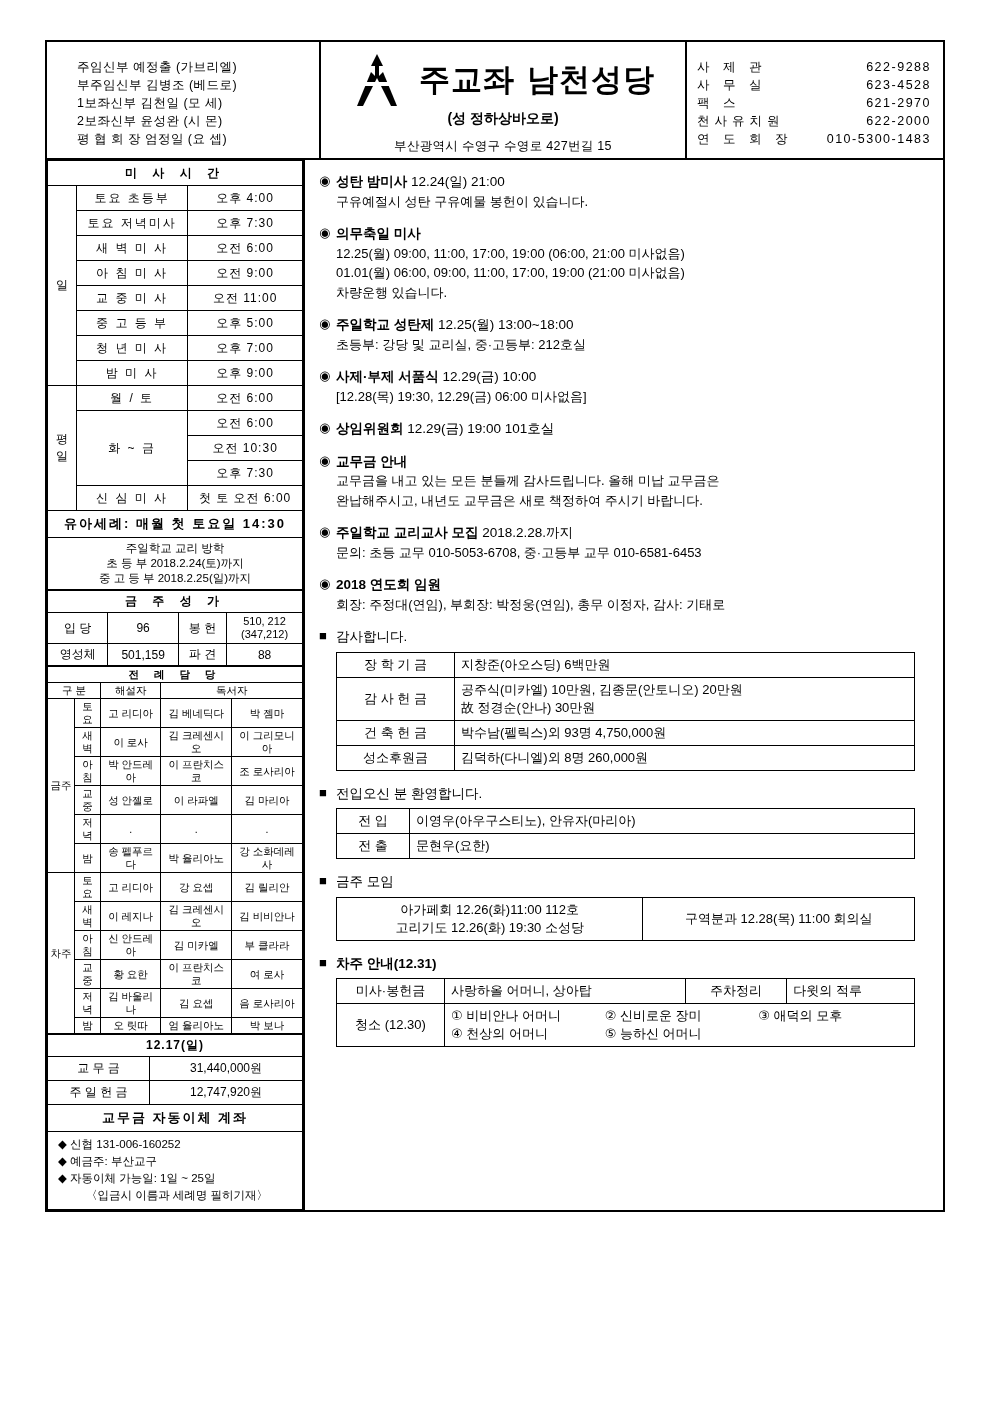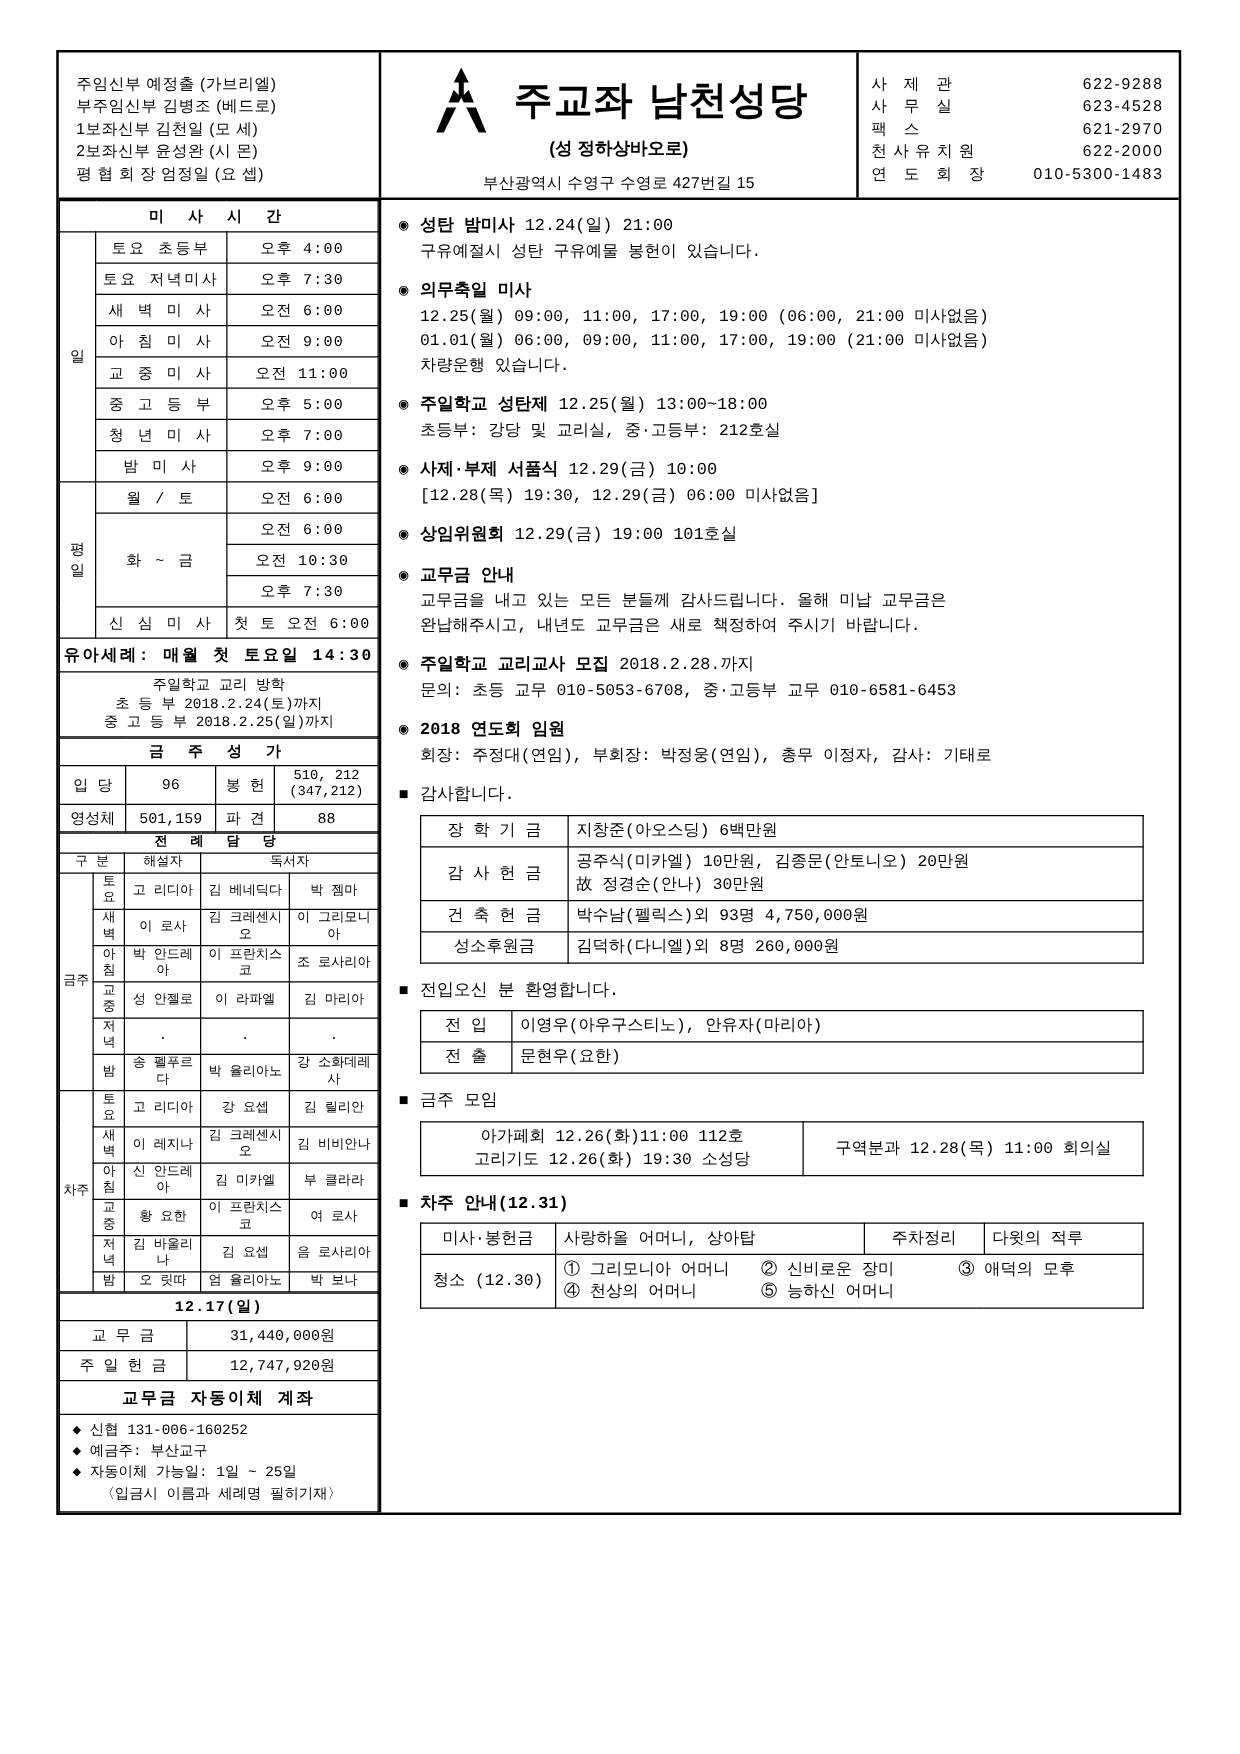--- a/index.html
+++ b/index.html
@@ -1,35 +1,35 @@
 <!DOCTYPE html>
 <html><head>
 <meta charset="utf-8">
 <style>
   html,body{margin:0;padding:0;background:#fff;}
   body{font-family:"Liberation Sans","DejaVu Sans",sans-serif;color:#000;}
   .page{width:992px;height:1403px;position:relative;box-sizing:border-box;padding:40px 45px;}
   .frame{border:2px solid #000;width:900px;box-sizing:border-box;}
   
-  .header{display:flex;border-bottom:2px solid #000;}
+  .header{display:flex;border-bottom:2px solid #000;padding-left:16px;}
   .hdr-left{width:258px;border-right:2px solid #000;padding:16px 10px 10px 14px;box-sizing:border-box;font-size:12.5px;line-height:18px;letter-spacing:0.5px;}
   .hdr-left div{white-space:nowrap;}
   .hdr-mid{flex:1;text-align:center;position:relative;padding-top:10px;}
   .logo-row{display:flex;align-items:center;justify-content:center;gap:16px;}
   .logo-mark{width:52px;height:56px;position:relative;}
   .logo-mark svg{display:block;}
   .church-name{font-family:"DejaVu Sans",sans-serif;font-size:31px;font-weight:bold;letter-spacing:1px;}
   .church-sub{font-size:14px;font-weight:bold;margin-top:2px;}
   .church-addr{font-size:12.5px;margin-top:10px;letter-spacing:0.3px;}
   .hdr-right{width:258px;border-left:2px solid #000;padding:16px 12px 10px 10px;box-sizing:border-box;font-size:12.5px;line-height:18px;}
   .hdr-right .r{display:flex;justify-content:space-between;white-space:nowrap;}
   .hdr-right .lbl{letter-spacing:5px;}
   .hdr-right .val{letter-spacing:1.5px;}
   
-  .body{display:flex;font-family:Liberation Mono, monospace;}
+  .body{display:flex;}
   .col-left{width:258px;border-right:2px solid #000;box-sizing:border-box;}
   .col-right{flex:1;box-sizing:border-box;padding:12px 10px 10px 14px;}
   
   table{border-collapse:collapse;width:100%;}
   .tbl td,.tbl th{border:1px solid #000;font-size:12px;padding:2px 3px;text-align:center;}
   .title-cell{font-weight:bold;font-size:13.5px;letter-spacing:6px;padding:4px 0;}
   .mass-tbl td{height:20px;}
   .mass-name{letter-spacing:2px;}
   .mass-time{letter-spacing:1px;}
   .vert{width:22px;letter-spacing:0;}
@@ -454,21 +454,21 @@
                   <tr>
                 <td class="gt-label" style="width:95px;">미사·봉헌금</td>
                 <td>사랑하올 어머니, 상아탑</td>
                 <td class="gt-label">주차정리</td>
                 <td>다윗의 적루</td>
               </tr>
               <tr>
                 <td class="gt-label">청소 (12.30)</td>
                 <td colspan="3">
                   <div>
-                    <span style="display:inline-block;width:150px;">① 그리모니아 어머니</span>
+                    <span style="display:inline-block;width:150px;">① 비비안나 어머니</span>
                     <span style="display:inline-block;width:150px;">② 신비로운 장미</span>
                     <span style="display:inline-block;">③ 애덕의 모후</span>
                   </div>
                   <div>
                     <span style="display:inline-block;width:150px;">④ 천상의 어머니</span>
                     <span style="display:inline-block;width:150px;">⑤ 능하신 어머니</span>
                   </div>
                 </td>
               </tr>
             </tbody>

